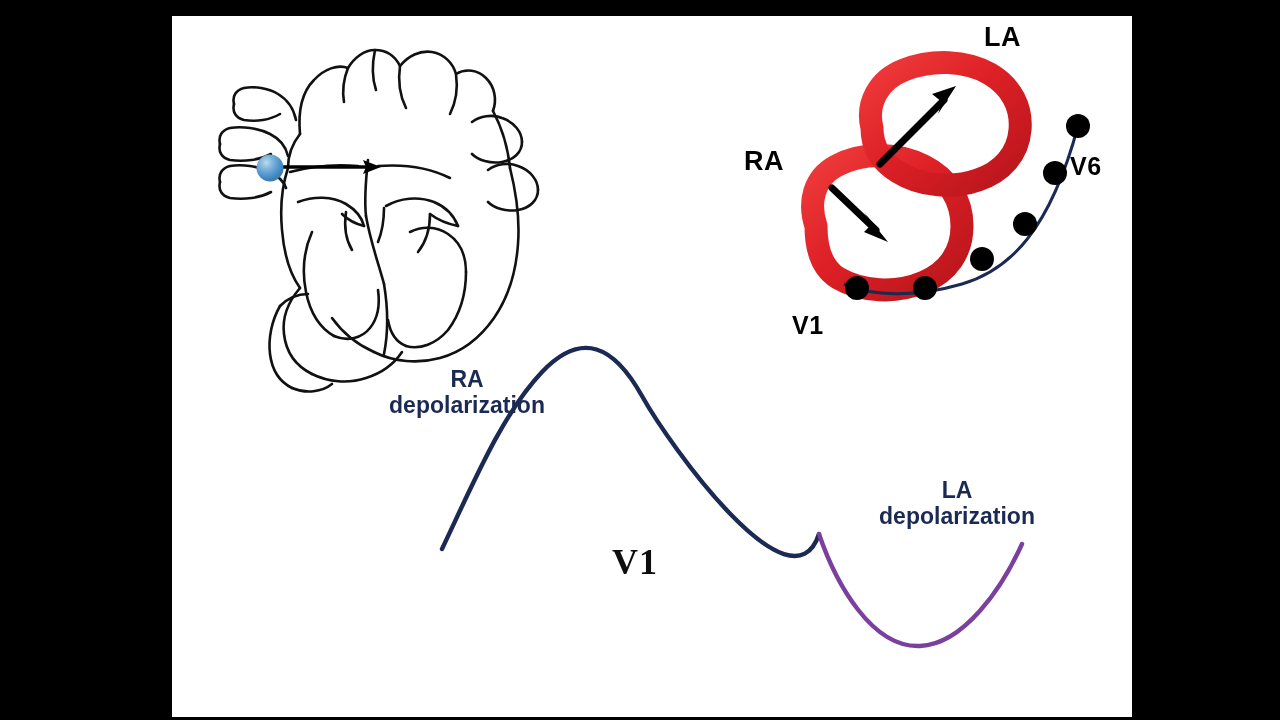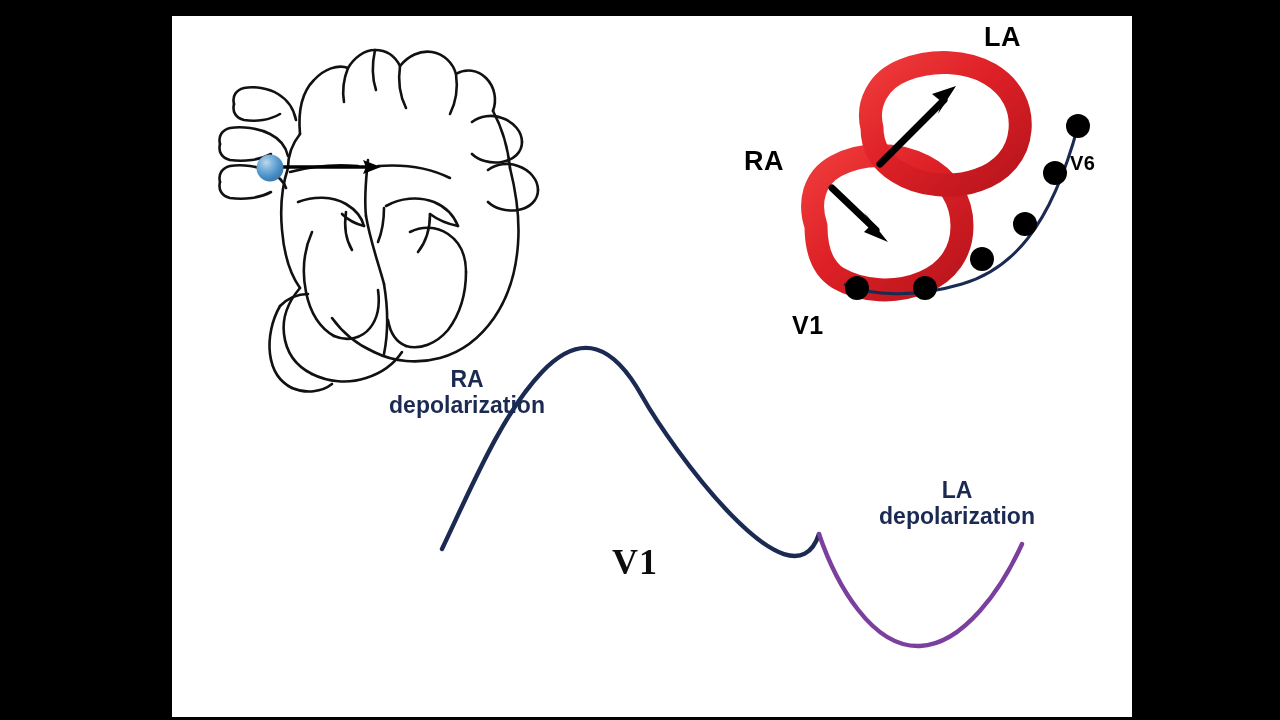--- a/index.html
+++ b/index.html
@@ -64,21 +64,21 @@
     font-family: "Liberation Sans", sans-serif;
     text-align: center;
   }
   .lbl-serif {
     color: #0d0d0d;
     font-family: "Liberation Serif", serif;
   }
 
   #label-la       { left: 812px; top: 6px;   font-size: 27px; letter-spacing: 0.5px; }
   #label-ra       { left: 572px; top: 130px; font-size: 27px; letter-spacing: 0.5px; }
-  #label-v6       { left: 898px; top: 136px; font-size: 20px; letter-spacing: 0.5px; }
+  #label-v6       { left: 898px; top: 136px; font-size: 25px; letter-spacing: 0.5px; }
   #label-v1-top   { left: 620px; top: 295px; font-size: 25px; letter-spacing: 0.5px; }
   #label-ra-depol { left: 175px; top: 351px; font-size: 23px; width: 240px; }
   #label-la-depol { left: 660px; top: 462px; font-size: 23px; width: 250px; }
   #label-v1-big   { left: 440px; top: 526px; font-size: 36px; letter-spacing: 1px; }
 </style>
 </head>
 <body>
 
 <div id="stage">
 

